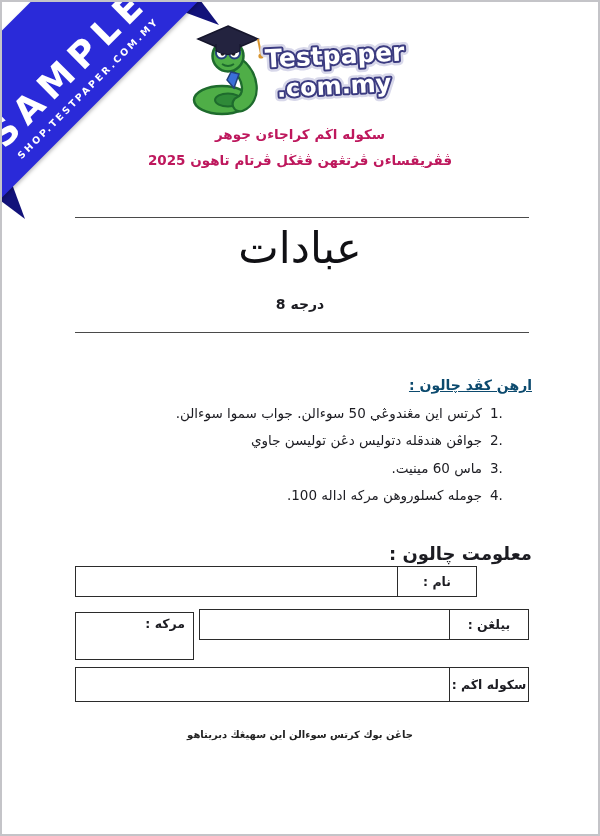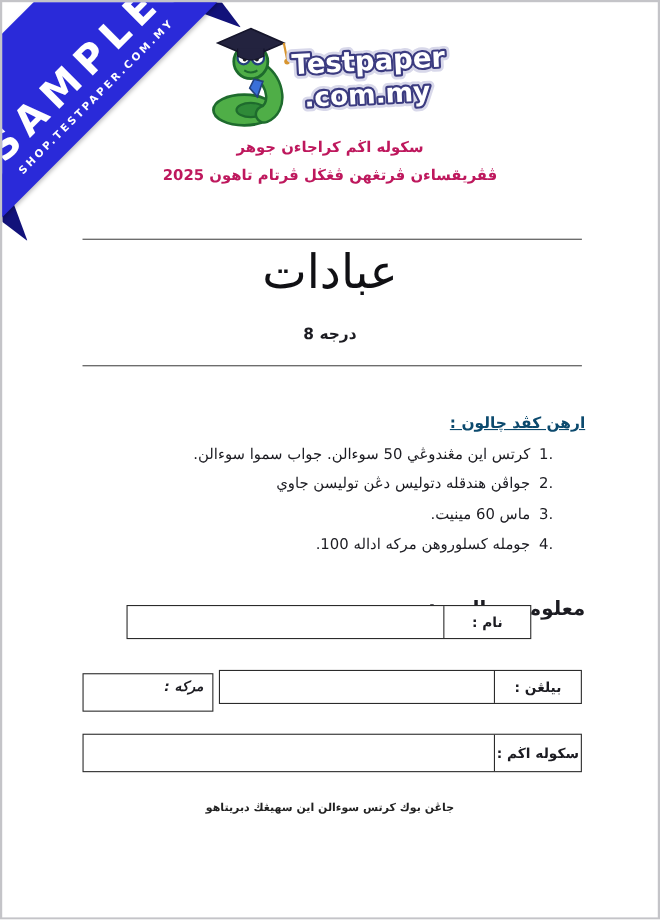--- a/index.html
+++ b/index.html
@@ -44,26 +44,26 @@
   .it0 { top:403px; } .it1 { top:430px; } .it2 { top:458px; } .it3 { top:485px; }
   
   .form-head { position:absolute; top:541px; left:70px; width:460px; direction:rtl;
                font-size:18px; font-weight:bold; color:#1c1c22; }
   .fbox { position:absolute; border:1.6px solid #2b2b2b; background:#fff;
           display:flex; direction:rtl; }
   .fbox .lbl { width:79px; border-left:1.6px solid #2b2b2b; display:flex;
                align-items:center; justify-content:center; font-size:12.5px;
                font-weight:bold; color:#1c1c22; white-space:nowrap; direction:rtl; }
   .fbox .blank { flex:1; }
-  .row-name   { top:548px; left:73px; width:368px; height:31px;margin-left:40px; }
+  .row-name   { top:564px; left:73px; width:402px; height:31px; }
   .row-number { top:607px; left:197px; width:330px; height:31px; }
-  .box-marks  { top:610px; left:73px; width:119px; height:35px;
+  .box-marks  { top:610px; left:73px; width:119px; height:48px;
                 border:1.6px solid #2b2b2b; position:absolute; background:#fff;
                 direction:rtl; text-align:right; padding:3px 8px;
-                font-size:12.5px; font-weight:bold; color:#1c1c22;font-style:italic; }
+                font-size:12.5px; font-weight:bold; color:#1c1c22; }
   .row-school { top:649px; left:73px; width:454px; height:35px;margin-top:16px; }
   
   .footer-note { position:absolute; top:727px; left:0; right:0; text-align:center;
                  direction:rtl; font-size:10px; font-weight:bold; color:#222; }
 </style>
 </head>
 <body>
 
 <div class="page">
 

